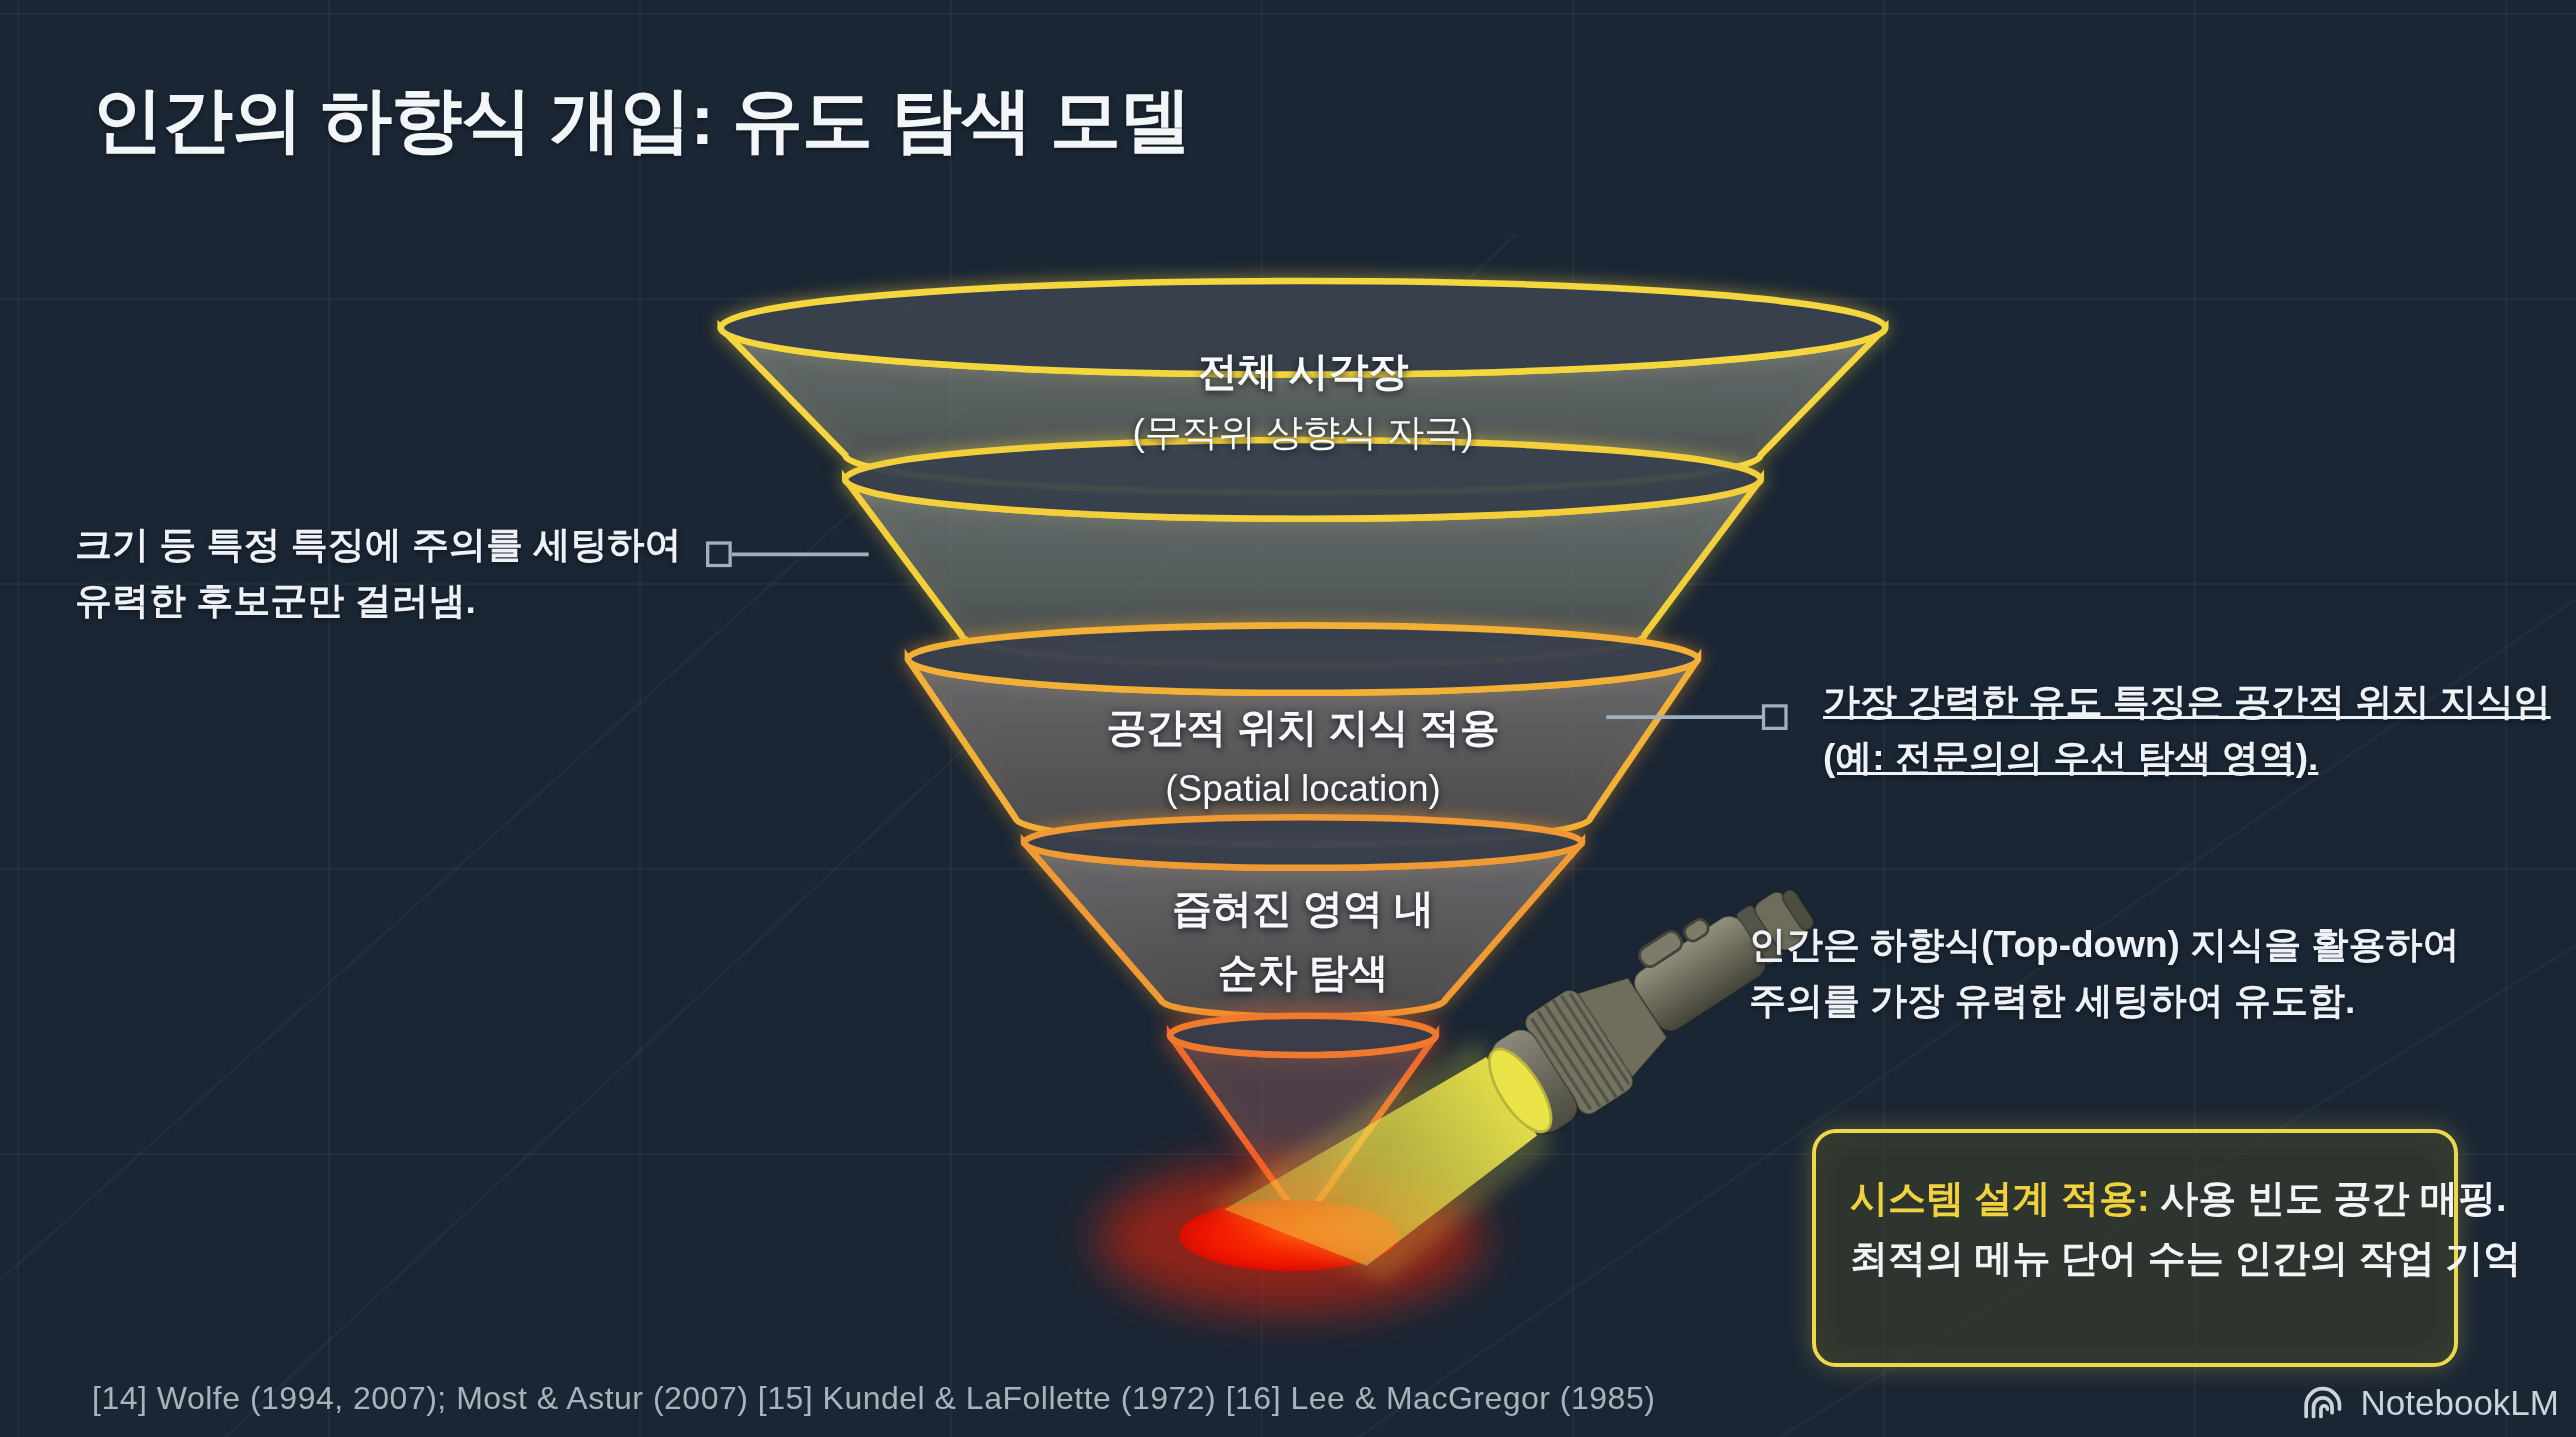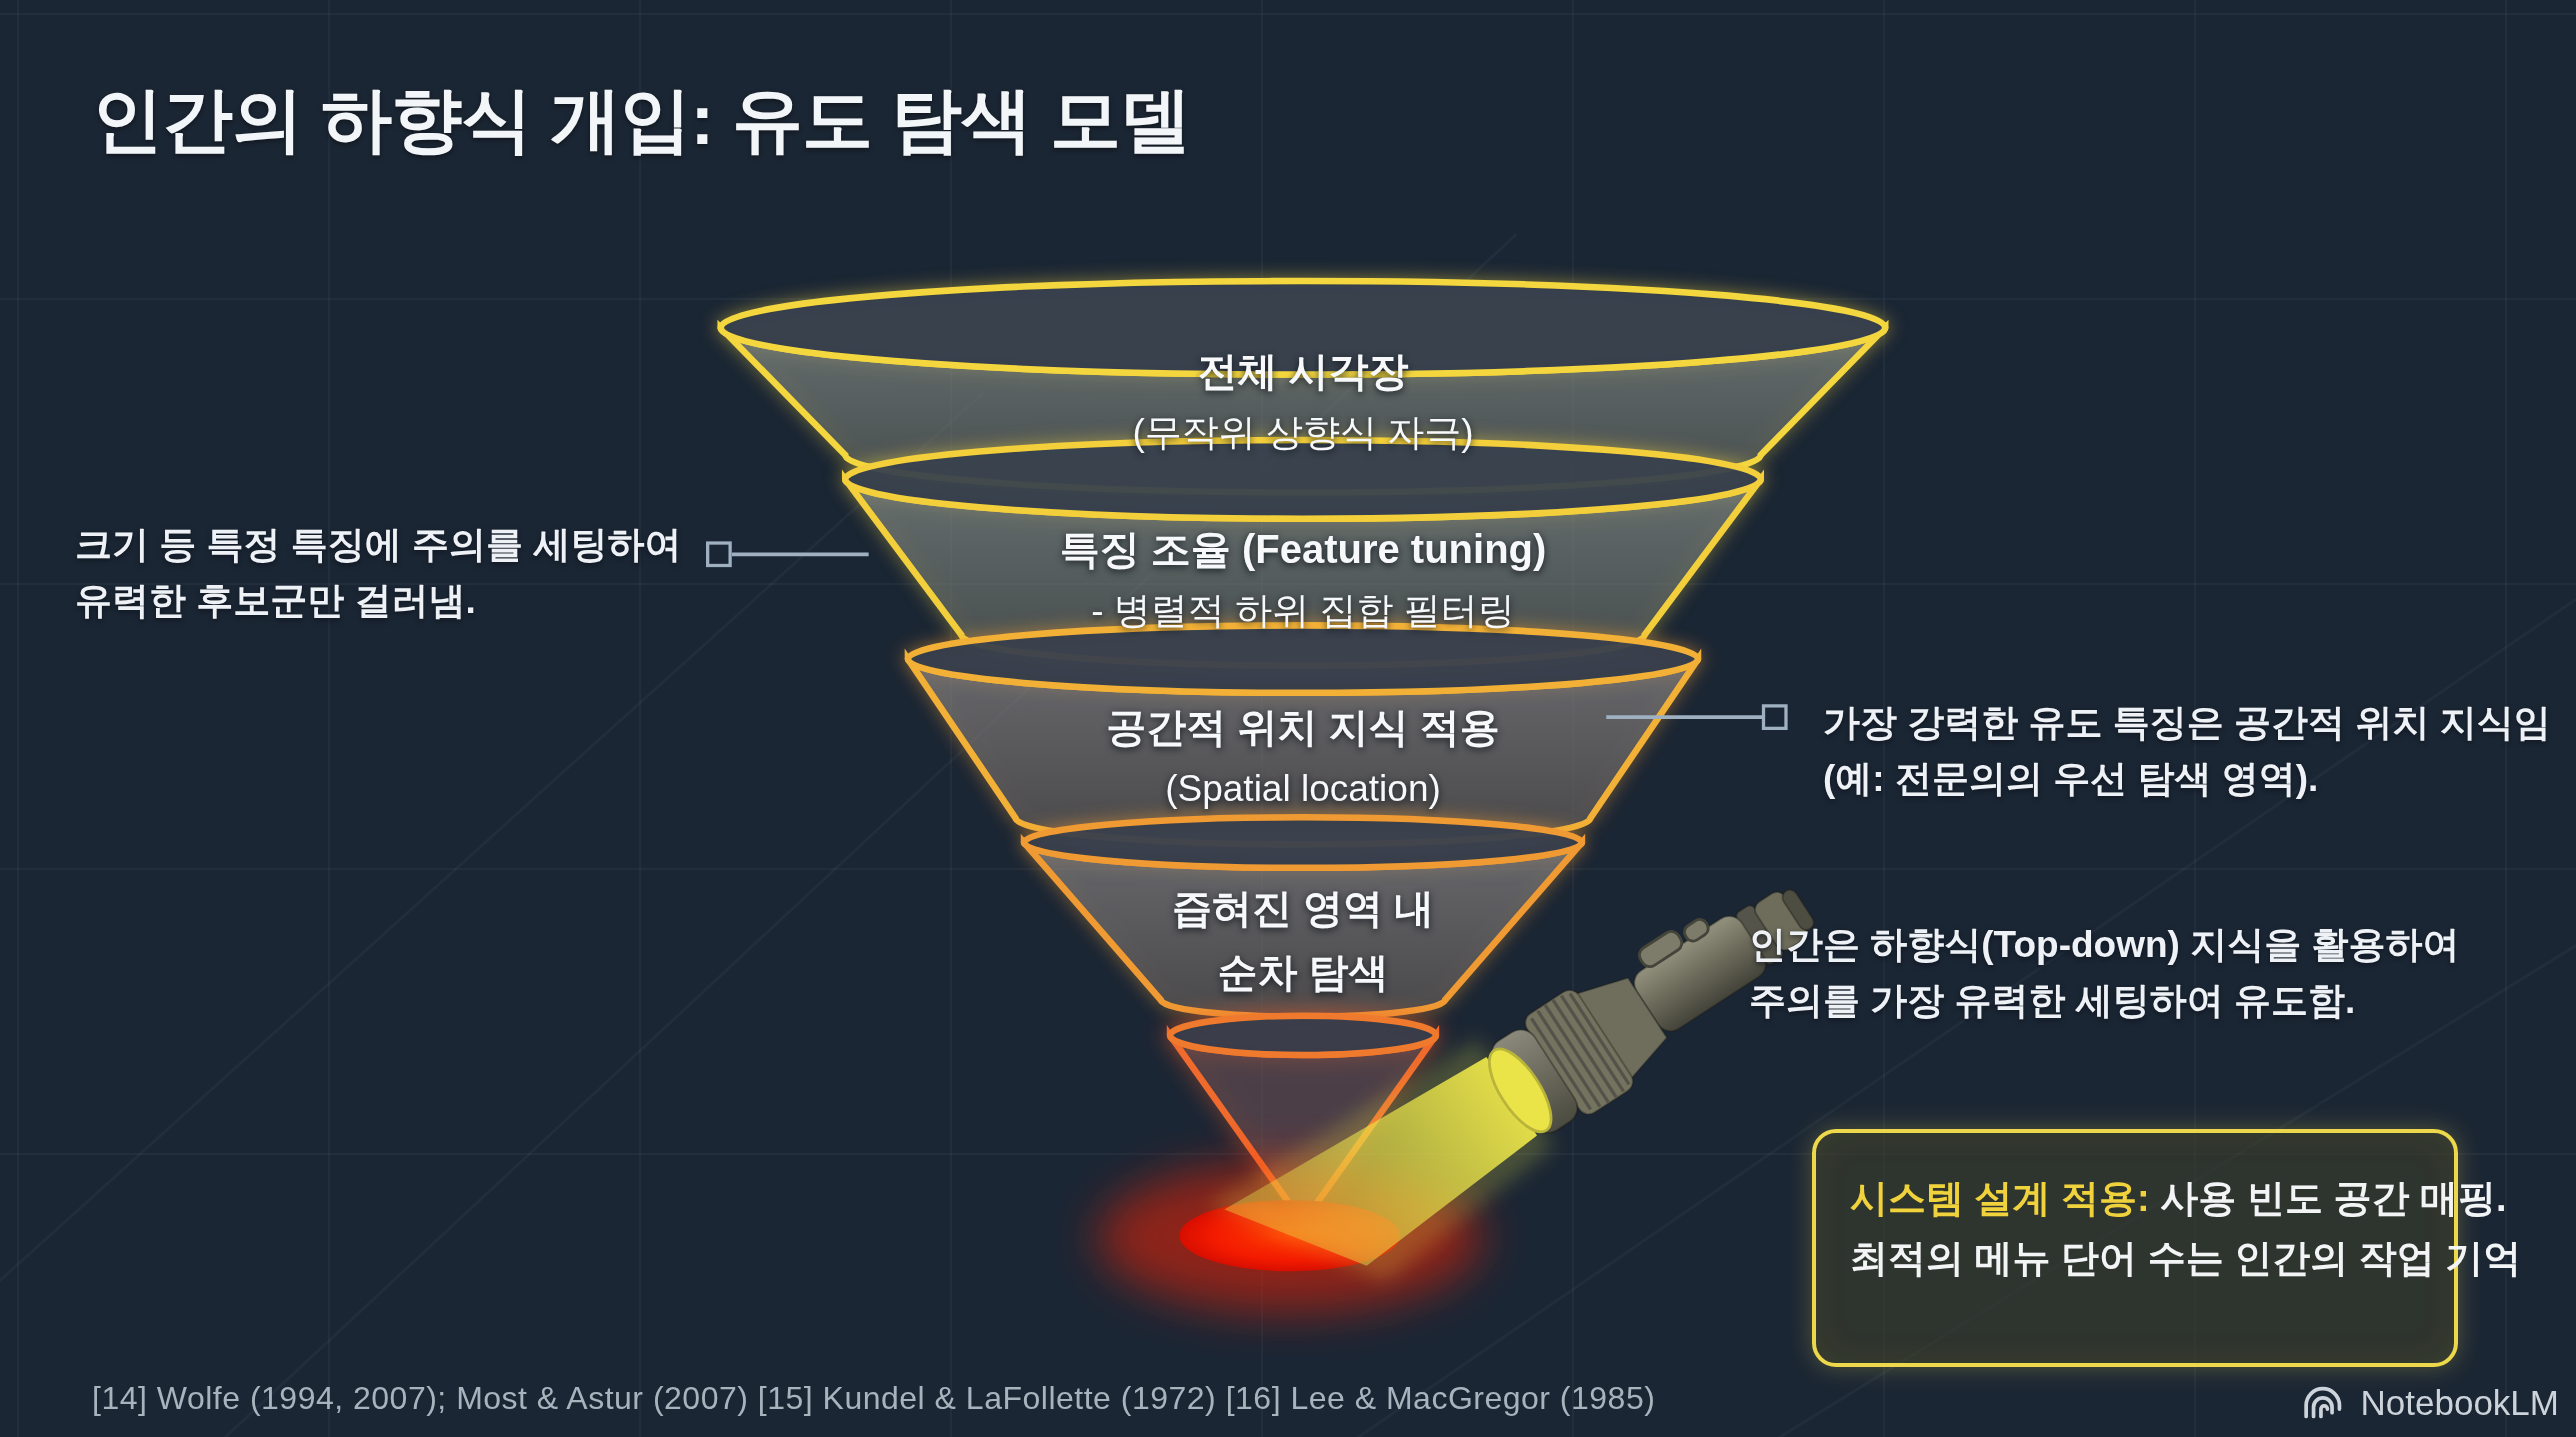--- a/index.html
+++ b/index.html
@@ -33,21 +33,21 @@
     line-height:1.6;
   }
   .funnel-label .l1{font-size:40px;}
   .funnel-label .l2{font-size:37px;font-weight:400;}
 
   .ann{
     font-size:37px;font-weight:600;line-height:1.5;
     color:#eef2f6;text-shadow:0 1.9px 5.6px rgba(10,16,24,.7);
   }
   .ann-left{left:75px;top:517px;width:622px;text-align:left;}
-  .ann-right-top{left:1823px;top:695px;}
+  .ann-right-top{left:1823px;top:674px;text-decoration:underline;}
   .ann-right-mid{left:1723px;top:917px;margin-left:26px;}
 
   .callout{
     left:1812px;top:1129px;width:646px;height:238px;
     box-sizing:border-box;
     border:4.7px solid #ecd84a;border-radius:24px;
     background:rgba(62,64,42,0.55);
     box-shadow:0 0 24px rgba(238,214,74,0.28), inset 0 0 37px rgba(238,214,74,0.07);
     padding:35px 34px;
     font-size:38px;font-weight:700;line-height:1.58;
@@ -182,24 +182,20 @@
       <rect x="1884" y="754" width="24" height="24" stroke-width="3.5"></rect>
     </g>
   </svg>
 
   <div class="abs page-title nowrap">인간의 하향식 개입: 유도 탐색 모델</div>
 
   <div class="abs funnel-label" style="left:882px;top:339px;">
     <div class="l1 nowrap">전체 시각장</div>
     <div class="l2 nowrap">(무작위 상향식 자극)</div>
   </div>
-  <div class="abs funnel-label" style="left:882px;top:517px;">
-    <div class="l1 nowrap">특징 조율 (Feature tuning)</div>
-    <div class="l2 nowrap">- 병렬적 하위 집합 필터링</div>
-  </div>
   <div class="abs funnel-label" style="left:882px;top:695px;">
     <div class="l1 nowrap">공간적 위치 지식 적용</div>
     <div class="l2 nowrap">(Spatial location)</div>
   </div>
   <div class="abs funnel-label" style="left:882px;top:876px;">
     <div class="l1 nowrap">즙혀진 영역 내</div>
     <div class="l1 nowrap">순차 탐색</div>
   </div>
 
   <div class="abs ann ann-left">

